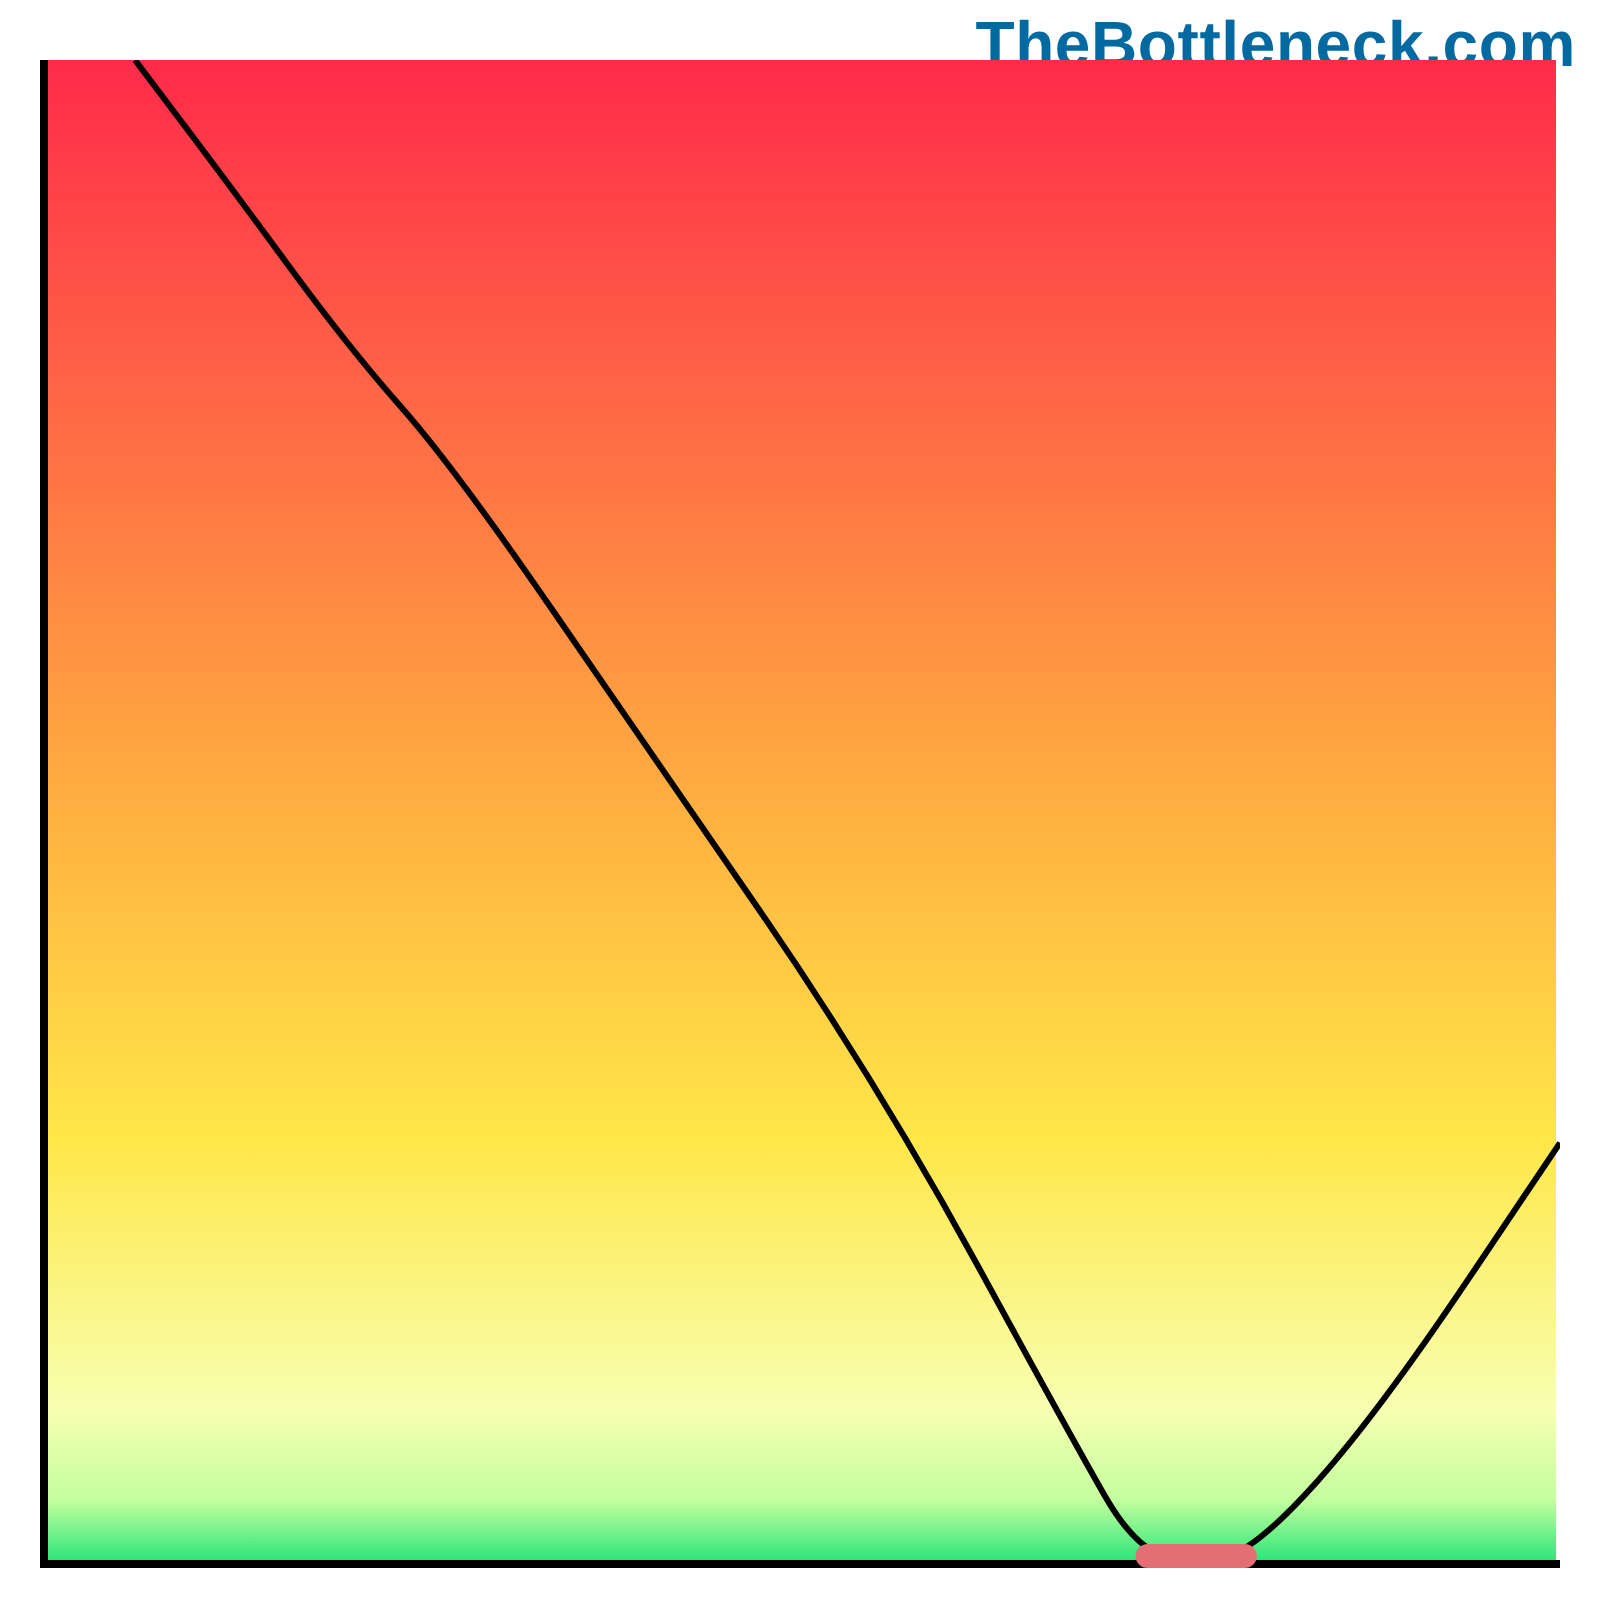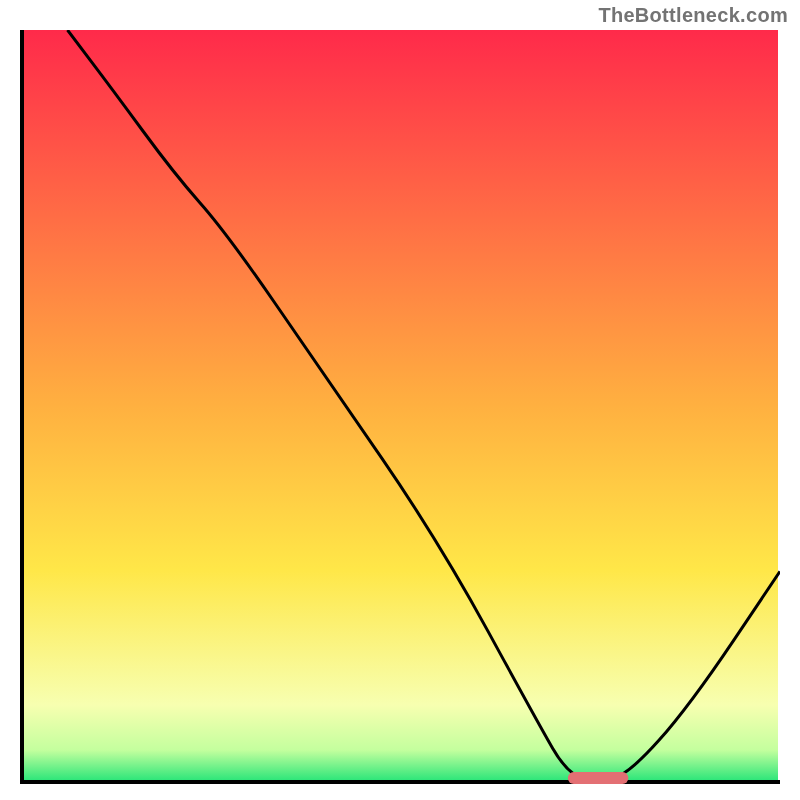--- a/index.html
+++ b/index.html
@@ -13,23 +13,23 @@
   }
   .container {
     position: relative;
     width: 800px;
     height: 800px;
   }
   .watermark {
     position: absolute;
     top: 4px;
     right: 12px;
-    font-size: 20px;
+    font-size: 32px;
     font-weight: 600;
-    color: #737373;
+    color: #0369a1;
     letter-spacing: 0.3px;
   }
   .plot-wrap {
     position: absolute;
     left: 20px;
     top: 30px;
     width: 760px;
     height: 760px;
   }
   svg {

